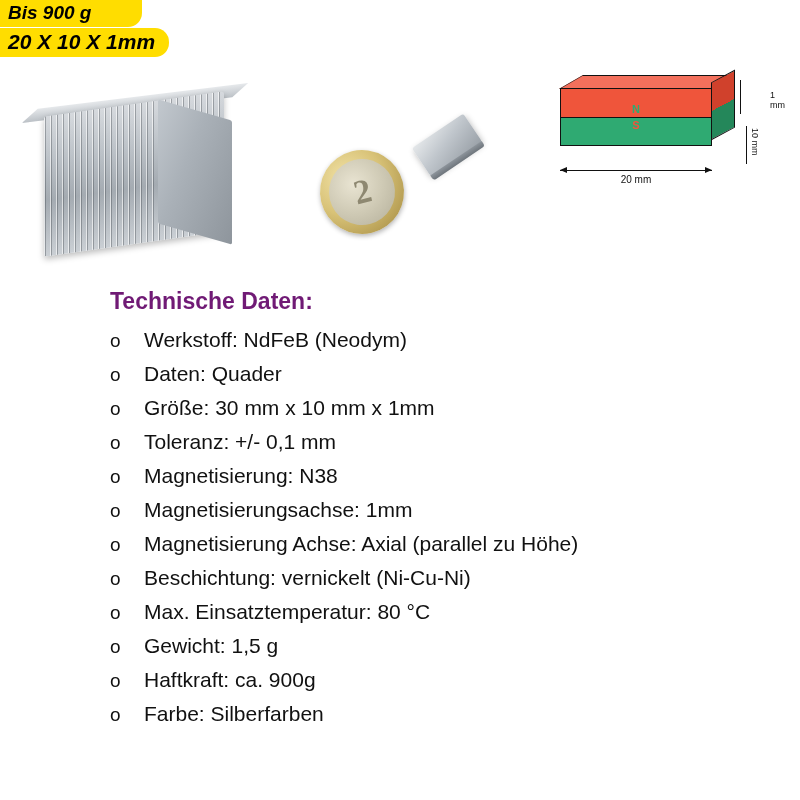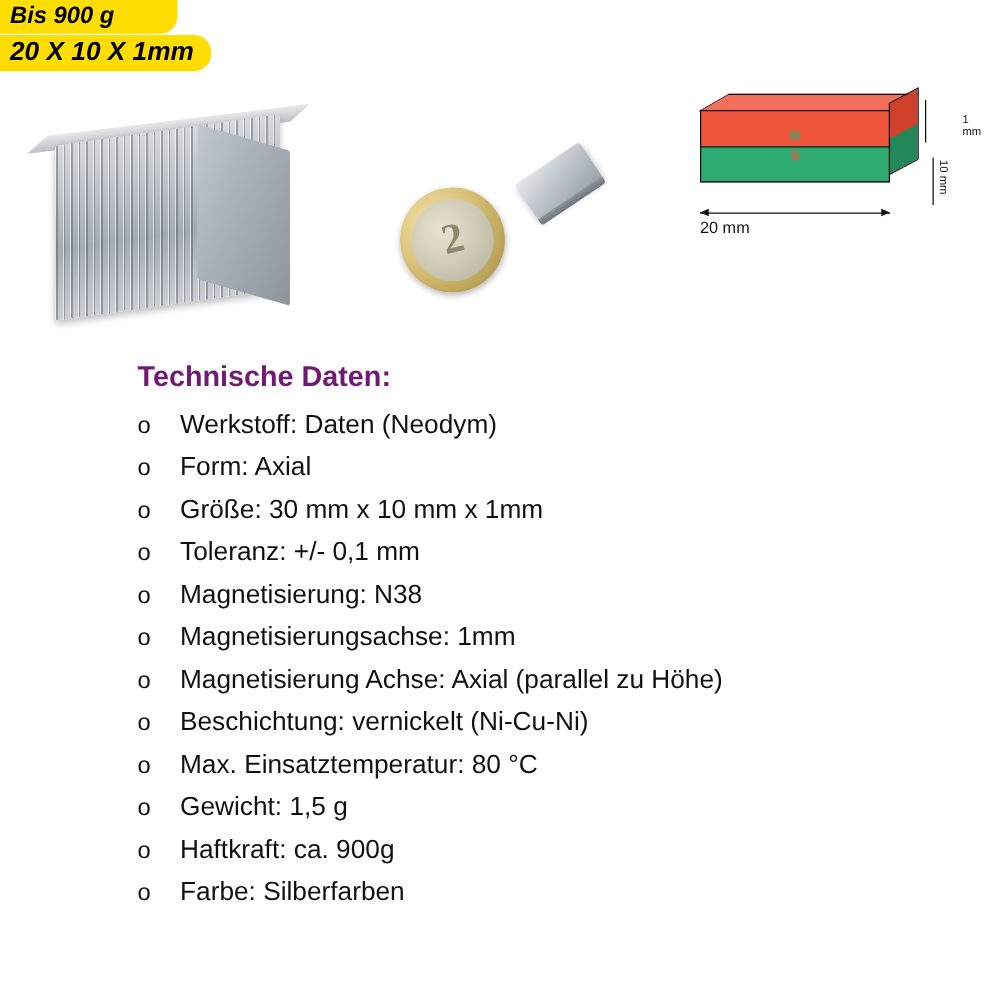--- a/index.html
+++ b/index.html
@@ -242,21 +242,22 @@
     border-top: 3.5px solid transparent;
     border-bottom: 3.5px solid transparent;
   }
   .dim-h:before { left: 0; border-right: 7px solid #111; }
   .dim-h:after { right: 0; border-left: 7px solid #111; }
   .dim-h-label {
     position: absolute;
     left: 20px;
     top: 96px;
     width: 152px;
-    font-size: 13px;
+    text-align: center;
+    font-size: 10px;
     color: #111;
   }
   .dim-v1 {
     position: absolute;
     left: 200px;
     top: 2px;
     width: 1px;
     height: 34px;
     background: #111;
   }
@@ -360,25 +361,25 @@
     <div class="dim-v2-label">10 mm</div>
   </div>
 
 </div>
 
 <div class="spec">
   <h2>Technische Daten:</h2>
   <ul id="spec-list">
       <li>
         <span class="bullet">o</span>
-        <span class="text">Werkstoff: Daten (Neodym)</span>
-      </li>
-      <li>
-        <span class="bullet">o</span>
-        <span class="text">Form: Axial</span>
+        <span class="text">Werkstoff: NdFeB (Neodym)</span>
+      </li>
+      <li>
+        <span class="bullet">o</span>
+        <span class="text">Daten: Quader</span>
       </li>
       <li>
         <span class="bullet">o</span>
         <span class="text">Größe: 30 mm x 10 mm x 1mm</span>
       </li>
       <li>
         <span class="bullet">o</span>
         <span class="text">Toleranz: +/- 0,1 mm</span>
       </li>
       <li>

